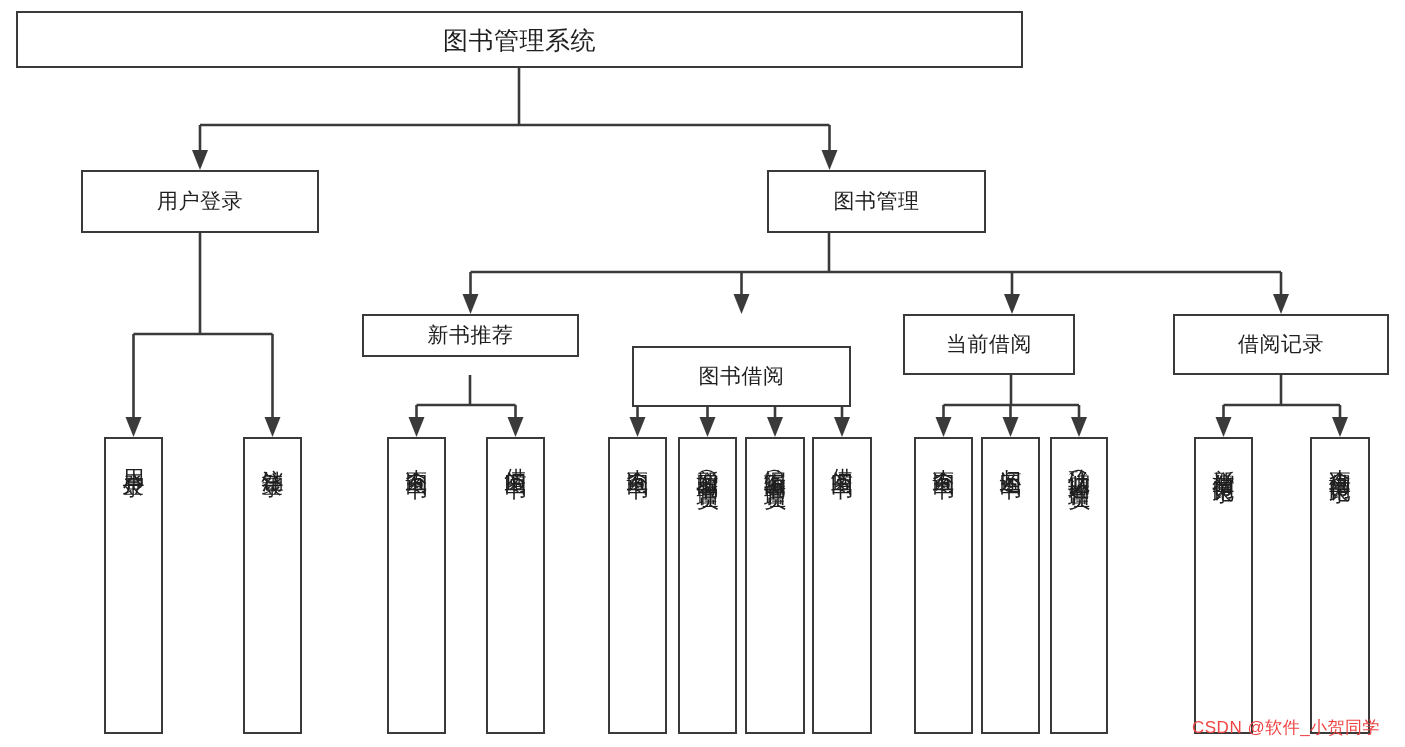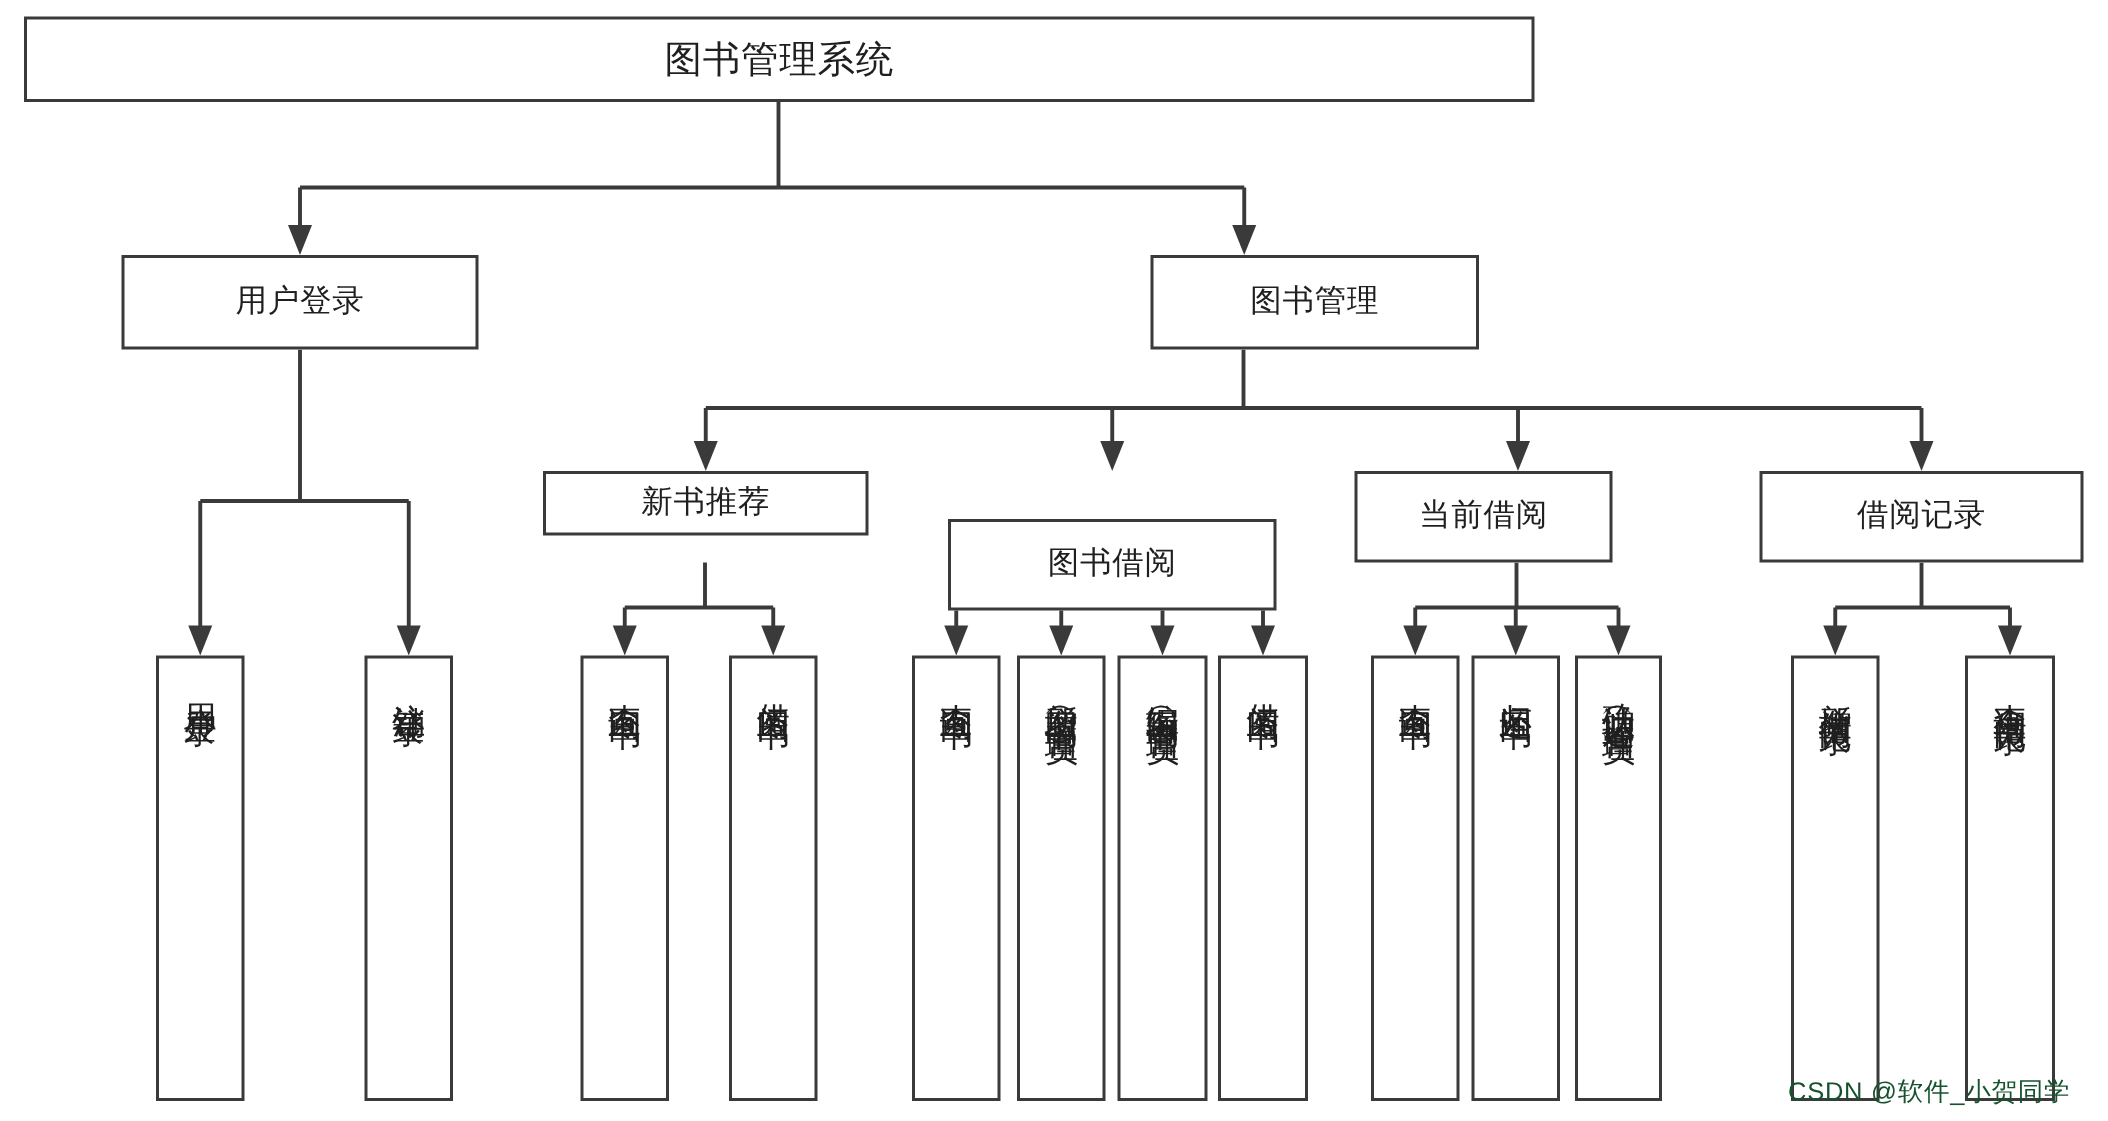--- a/index.html
+++ b/index.html
@@ -53,21 +53,21 @@
   .node.vertical .node-label {
     writing-mode: vertical-rl;
     text-orientation: upright;
     font-size: 22px;
     letter-spacing: 3px;
     line-height: 1;
     white-space: nowrap;
   }
   .watermark {
     position: absolute;
-    color: #14532d;
+    color: #ef4444;
     font-size: 17px;
     letter-spacing: 0.5px;
     white-space: nowrap;
     pointer-events: none;
   }
 </style>
 </head>
 <body>
 
 <div id="diagram-root">

